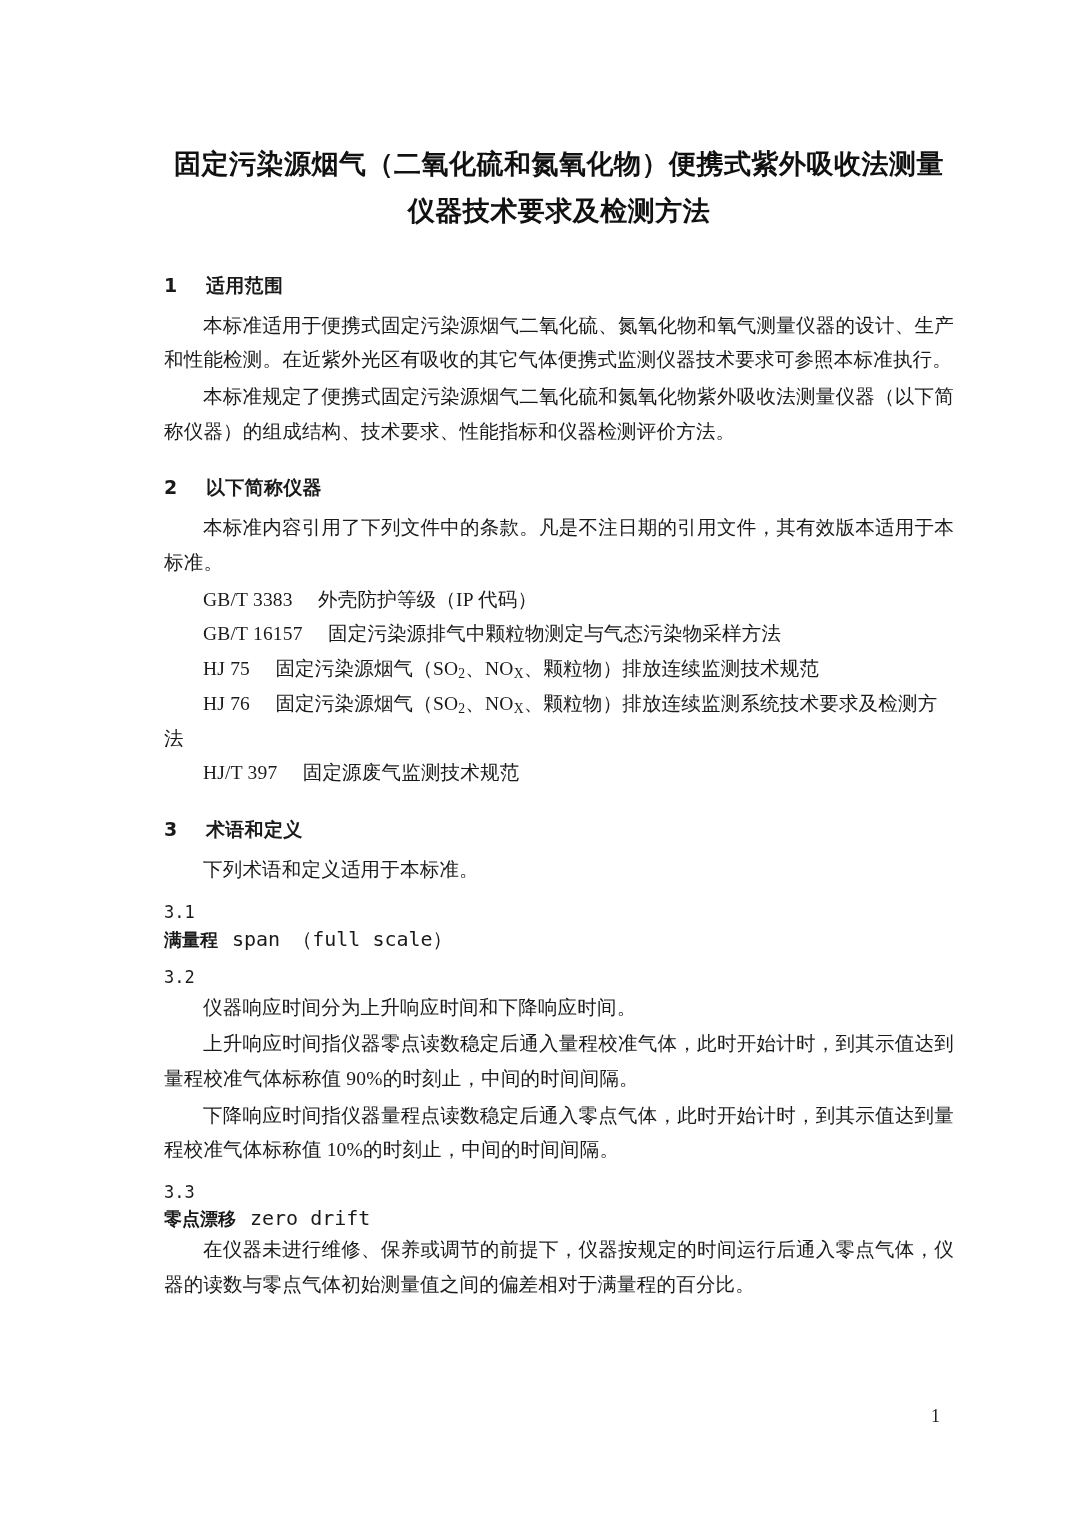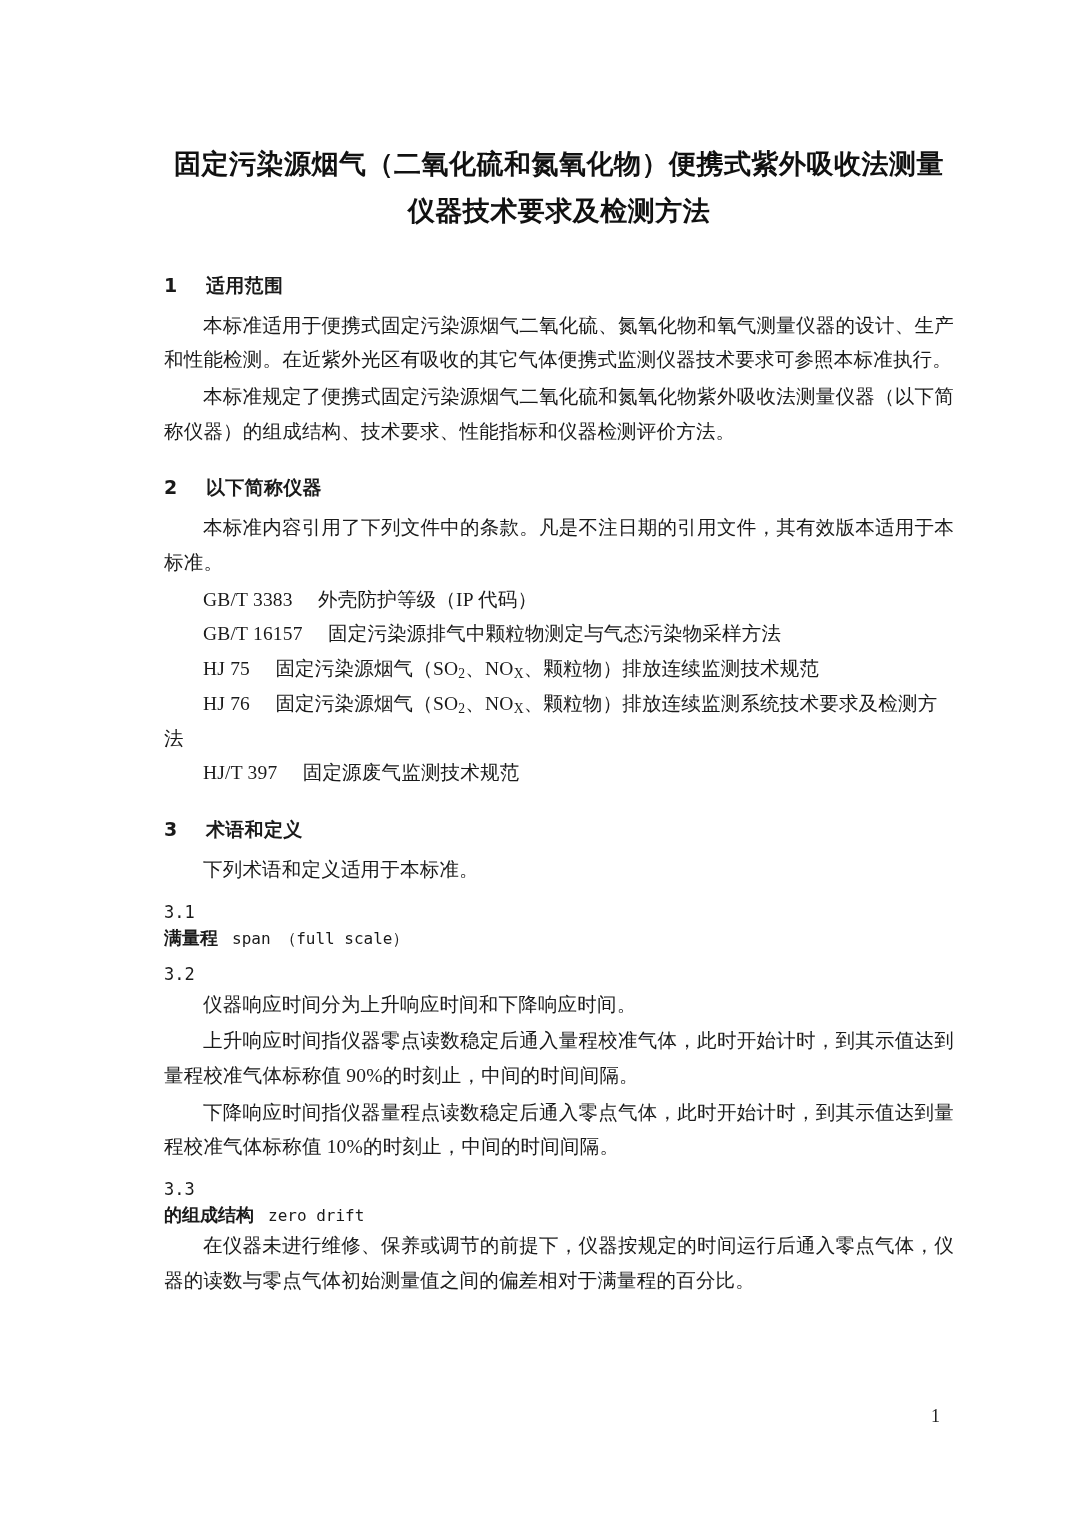--- a/index.html
+++ b/index.html
@@ -52,21 +52,21 @@
   }
   .term {
     font-family: "DejaVu Sans", sans-serif;
     font-weight: bold;
     font-size: 18px;
     margin: 4px 0 2px 0;
   }
   .term .en {
     font-family: "DejaVu Sans Mono", monospace;
     font-weight: normal;
-    font-size: 16px;
+    font-size: 20px;
     margin-left: 14px;
     letter-spacing: 0;
   }
   p.body {
     font-size: 19.5px;
     line-height: 1.78;
     margin: 0 0 2px 0;
     text-align: justify;
     text-justify: inter-ideograph;
     letter-spacing: 0.2px;
@@ -130,19 +130,19 @@
 
     <div class="num-label">3.1</div>
     <div class="term"><span>满量程</span><span class="en">span （full scale）</span></div>
 
     <div class="num-label">3.2</div>
     <p class="body indent">仪器响应时间分为上升响应时间和下降响应时间。</p>
     <p class="body indent">上升响应时间指仪器零点读数稳定后通入量程校准气体，此时开始计时，到其示值达到量程校准气体标称值 90%的时刻止，中间的时间间隔。</p>
     <p class="body indent">下降响应时间指仪器量程点读数稳定后通入零点气体，此时开始计时，到其示值达到量程校准气体标称值 10%的时刻止，中间的时间间隔。</p>
 
     <div class="num-label">3.3</div>
-    <div class="term"><span>的组成结构</span><span class="en">zero drift</span></div>
+    <div class="term"><span>零点漂移</span><span class="en">zero drift</span></div>
     <p class="body indent">在仪器未进行维修、保养或调节的前提下，仪器按规定的时间运行后通入零点气体，仪器的读数与零点气体初始测量值之间的偏差相对于满量程的百分比。</p>
 
   </div>
 
   <div class="page-number">1</div>
 </div>
 
 </body></html>

